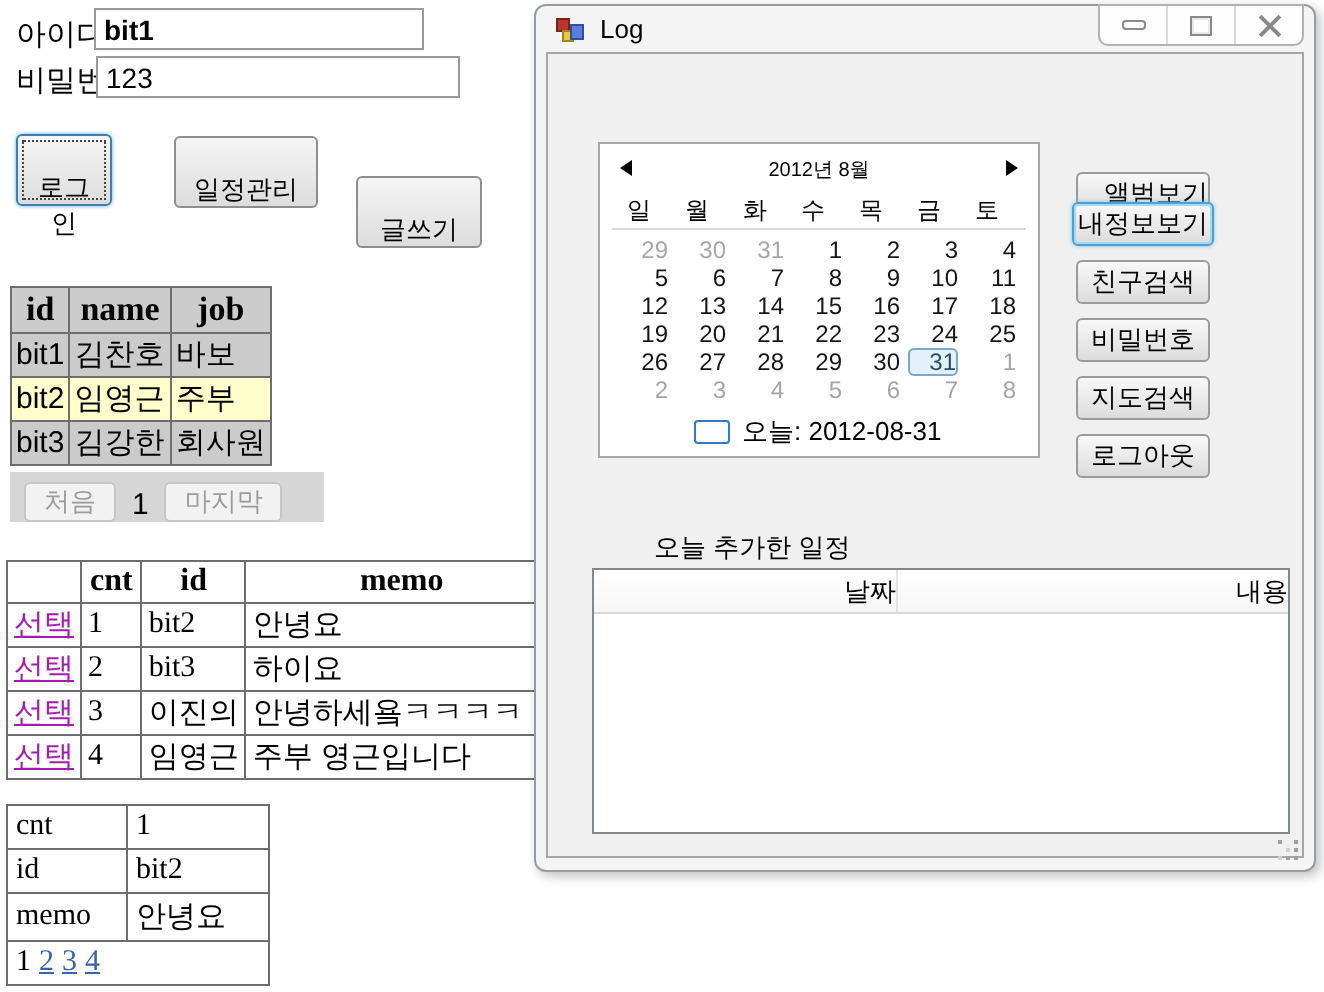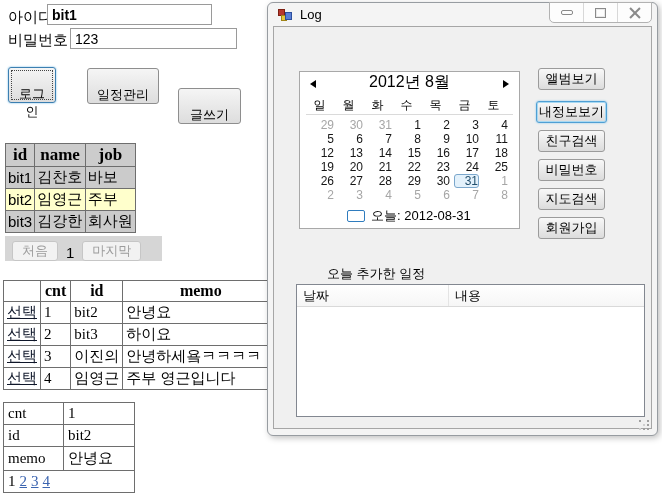--- a/index.html
+++ b/index.html
@@ -12,21 +12,21 @@
   
   .flabel { position:absolute; font-size:15px; color:#000; }
   #id-label { left:8px; top:8px; }
   #pw-label { left:8px; top:31px; }
   .tinput {
     position:absolute; height:21px; border:1px solid #9a9a9a;
     font-family:"Liberation Sans", sans-serif; font-size:14px; padding:0 4px;
     background:#fff;
   }
   #id-input { left:47px; top:4px; width:165px; font-weight:bold; }
-  #pw-input { left:70px; top:28px; width:167px; }
+  #pw-input { left:48px; top:28px; width:182px; }
 
   .hbtn {
     position:absolute; height:23px; border:1px solid #8e8e8e; border-radius:3px;
     background:linear-gradient(#f5f5f5, #dddddd); font-size:13px;
     font-family:"Liberation Sans", sans-serif; color:#000; padding:17px 9px; cursor:pointer;
   }
   #login-button  { left:8px;  top:67px; width:48px;
     border:1px solid #3c7fb1; box-shadow:0 0 2px #62b2e2;
     outline:1px dotted #444; outline-offset:-4px; }
   #signup-button { left:87px;  top:68px; width:72px; height:22px; }
@@ -57,21 +57,21 @@
 
   #memo-table { position:absolute; left:3px; top:280px; background:#fff; }
   #memo-table th {
     font-family:"Liberation Serif", serif; font-size:16px; font-weight:bold;
     padding:1px 4px; height:21px;
   }
   #memo-table td { font-size:15px; padding:1px 3px; height:21px; white-space:nowrap; }
   #memo-table td.serif { font-family:"Liberation Serif", serif; font-size:15px; }
   #memo-table .col-sel { width:37px; } #memo-table .col-cnt { width:20px; }
   #memo-table .col-id { width:50px; } #memo-table .col-memo { width:156px; }
-  a.select-link { color:#0f172a; text-decoration:underline; cursor:pointer; }
+  a.select-link { color:#a21caf; text-decoration:underline; cursor:pointer; }
 
   #detail-table { position:absolute; left:3px; top:402px; background:#fff;
     font-family:"Liberation Serif", serif; }
   #detail-table td { font-size:15px; padding:2px 4px; white-space:nowrap; }
   #detail-table td.dlabel { width:60px; }
   #detail-table td.dvalue { width:71px; }
   #detail-table .pager-cell { font-size:15px; }
   #detail-table .pager-cell a { color:#3b64b0; text-decoration:underline; margin-left:4px; cursor:pointer; }
 
   
@@ -107,21 +107,21 @@
   #client-area {
     position:absolute; left:5px; top:23px; right:5px; bottom:6px;
     background:#f0f0f0; border:1px solid #a6a6a6;
   }
 
   
   #calendar {
     position:absolute; left:25px; top:44px; width:221px; height:158px;
     background:#fff; border:1px solid #a8a8a8; font-size:12px;
   }
-  #cal-title-row { position:relative; height:25px; display:flex; justify-content:center; font-size:16px; }
+  #cal-title-row { position:relative; height:25px; display:flex; align-items:center; justify-content:center; font-size:10px; }
   .cal-arrow { position:absolute; top:8px; width:0; height:0; border-top:4px solid transparent; border-bottom:4px solid transparent; cursor:pointer; }
   #cal-prev { left:10px; border-right:6px solid #000; }
   #cal-next { right:10px; border-left:6px solid #000; }
   #cal-dow { display:grid; grid-template-columns:repeat(7,29px); padding-left:5px; height:17px; }
   #cal-dow span { text-align:center; line-height:16px; }
   #cal-sep { margin:0 6px; border-bottom:1px solid #dadada; }
   #cal-grid { display:grid; grid-template-columns:repeat(7,29px); grid-auto-rows:14px; padding-left:5px; margin-top:3px; }
   .cal-cell { text-align:right; line-height:14px; cursor:pointer; color:#161616; }
   .cal-cell.muted { color:#a6a6a6; }
   .cal-cell .sel {
@@ -142,21 +142,21 @@
     left:262px; width:71px;
     border:1px solid #4f9fd4; box-shadow:inset 0 0 0 1px #a8d9f2, 0 0 2px #7cc3ea;
   }
 
   #schedule-label { position:absolute; left:26px; top:238px; font-size:13px;margin-left:27px; }
   #schedule-list {
     position:absolute; left:22px; top:257px; width:349px; height:133px;
     background:#fff; border:1px solid #828790;
   }
   #list-header { display:flex; height:22px; background:linear-gradient(#ffffff,#f6f6f6); border-bottom:1px solid #d9d9d9; }
-  .list-col { font-size:13px; line-height:21px; padding-left:6px; }
+  .list-col { font-size:13px; line-height:21px; padding-left:6px;text-align:right; }
   .list-col.c0 { width:152px; border-right:1px solid #e4e4e4; }
   .list-col.c1 { flex:1; }
 
   #resize-grip { position:absolute; right:7px; bottom:4px; width:11px; height:11px; }
   #resize-grip::after {
     content:""; position:absolute; left:0; top:0; width:2px; height:2px; background:#9f9f9f;
     box-shadow:8px 0 #9f9f9f, 8px 4px #9f9f9f, 8px 8px #9f9f9f, 4px 4px #cfcfcf, 4px 8px #9f9f9f, 0 8px #cfcfcf;
   }
 </style>
 </head>
@@ -344,26 +344,26 @@
           <div class="cal-cell muted">7</div>
           <div class="cal-cell muted">8</div>
         </div>
       <div id="cal-today-row">
         <span id="today-box"></span>
         <span>오늘: 2012-08-31</span>
       </div>
     </div>
 
     <div id="win-buttons">
-        <button class="win-btn" style="top: 41px;">앨범보기</button>
+        <button class="win-btn" style="top: 59px; text-align: right;">앨범보기</button>
         <button class="win-btn focused" style="top: 74px;">내정보보기</button>
         <button class="win-btn" style="top: 103px;">친구검색</button>
         <button class="win-btn" style="top: 132px;">비밀번호</button>
         <button class="win-btn" style="top: 161px;">지도검색</button>
-        <button class="win-btn" style="top: 190px;">회원가입</button>
+        <button class="win-btn" style="top: 190px;">로그아웃</button>
       </div>
 
     <div id="schedule-label">오늘 추가한 일정</div>
     <div id="schedule-list">
       <div id="list-header">
           <span class="list-col c0">날짜</span>
           <span class="list-col c1">내용</span>
         </div>
     </div>
   </div>

